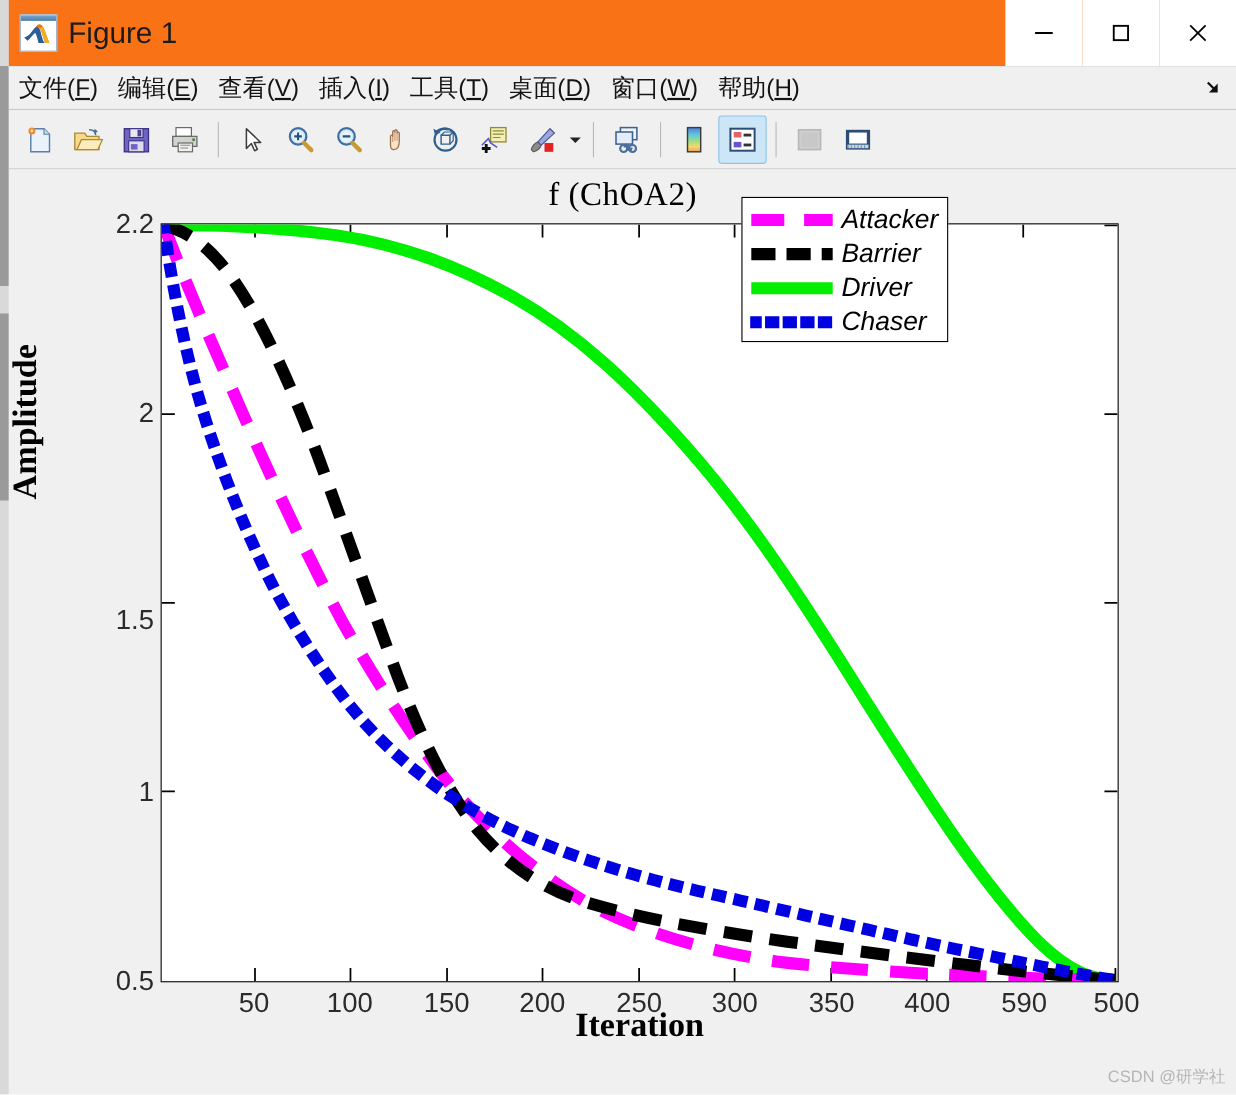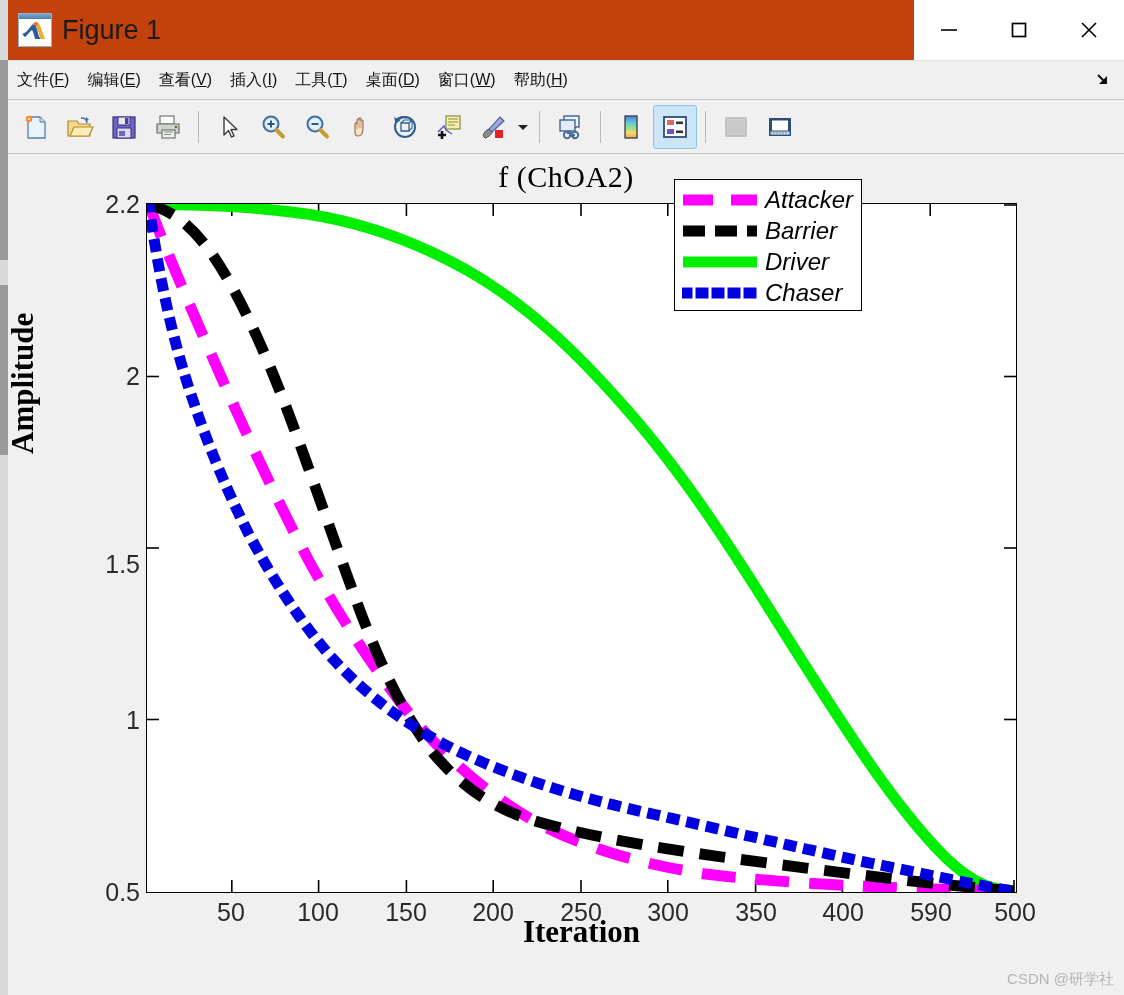--- a/index.html
+++ b/index.html
@@ -26,21 +26,21 @@
     background:#d9d9d9;
   }
   .win-left-strip .band{
     position:absolute;left:0;width:8px;background:#9a9a9a;
   }
 
   
   .titlebar{
     position:relative;
     height:60px;flex:0 0 60px;
-    background:#c2410c;
+    background:#f97316;
     display:flex;align-items:center;
     margin-left:8px;
     border-bottom:none;
   }
   .mat-icon{
     width:34px;height:34px;margin-left:10px;margin-right:10px;
     border:1px solid #9bb0c4;background:#ffffff;
     position:relative;box-sizing:border-box;
     flex:0 0 34px;
   }
@@ -68,21 +68,21 @@
   .menubar{
     position:relative;
     height:38px;flex:0 0 38px;
     margin-left:8px;
     background:#f0f0f0;
     display:flex;align-items:center;
     border-top:1px solid #e2e2e2;
     border-bottom:1px solid #c9c9c9;
   }
   .menu-item{
-    font-size:16px;color:#141414;
+    font-size:22px;color:#141414;
     padding:0 9px;white-space:nowrap;
     font-family:"Liberation Sans", sans-serif;
   }
   .menu-item .mn{ text-decoration:none; }
   .menu-item .acc{ text-decoration:underline; }
   .undock{
     margin-left:auto;margin-right:12px;
     display:flex;align-items:center;
   }
 

